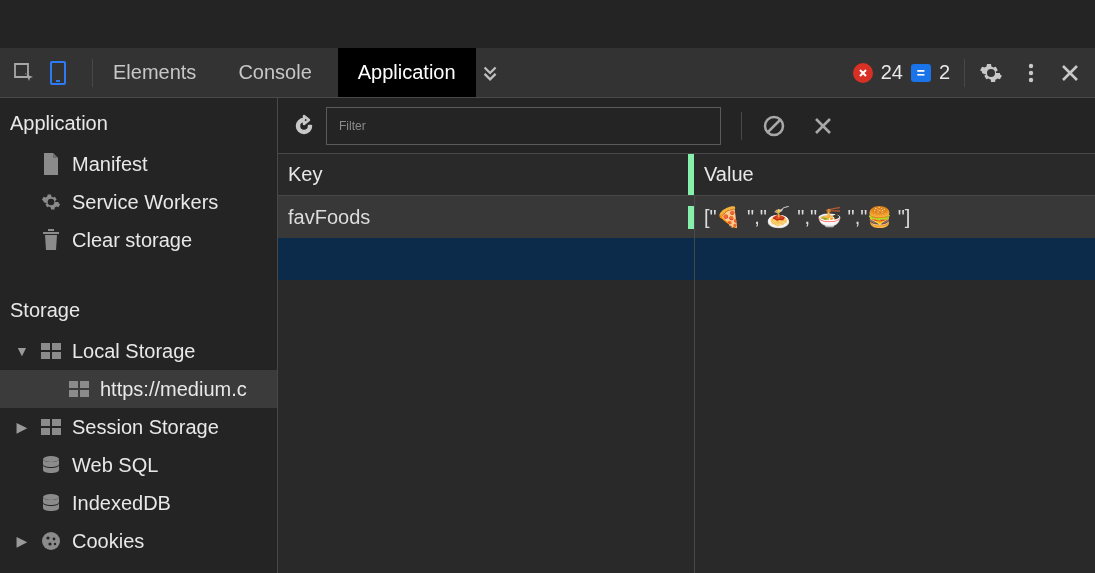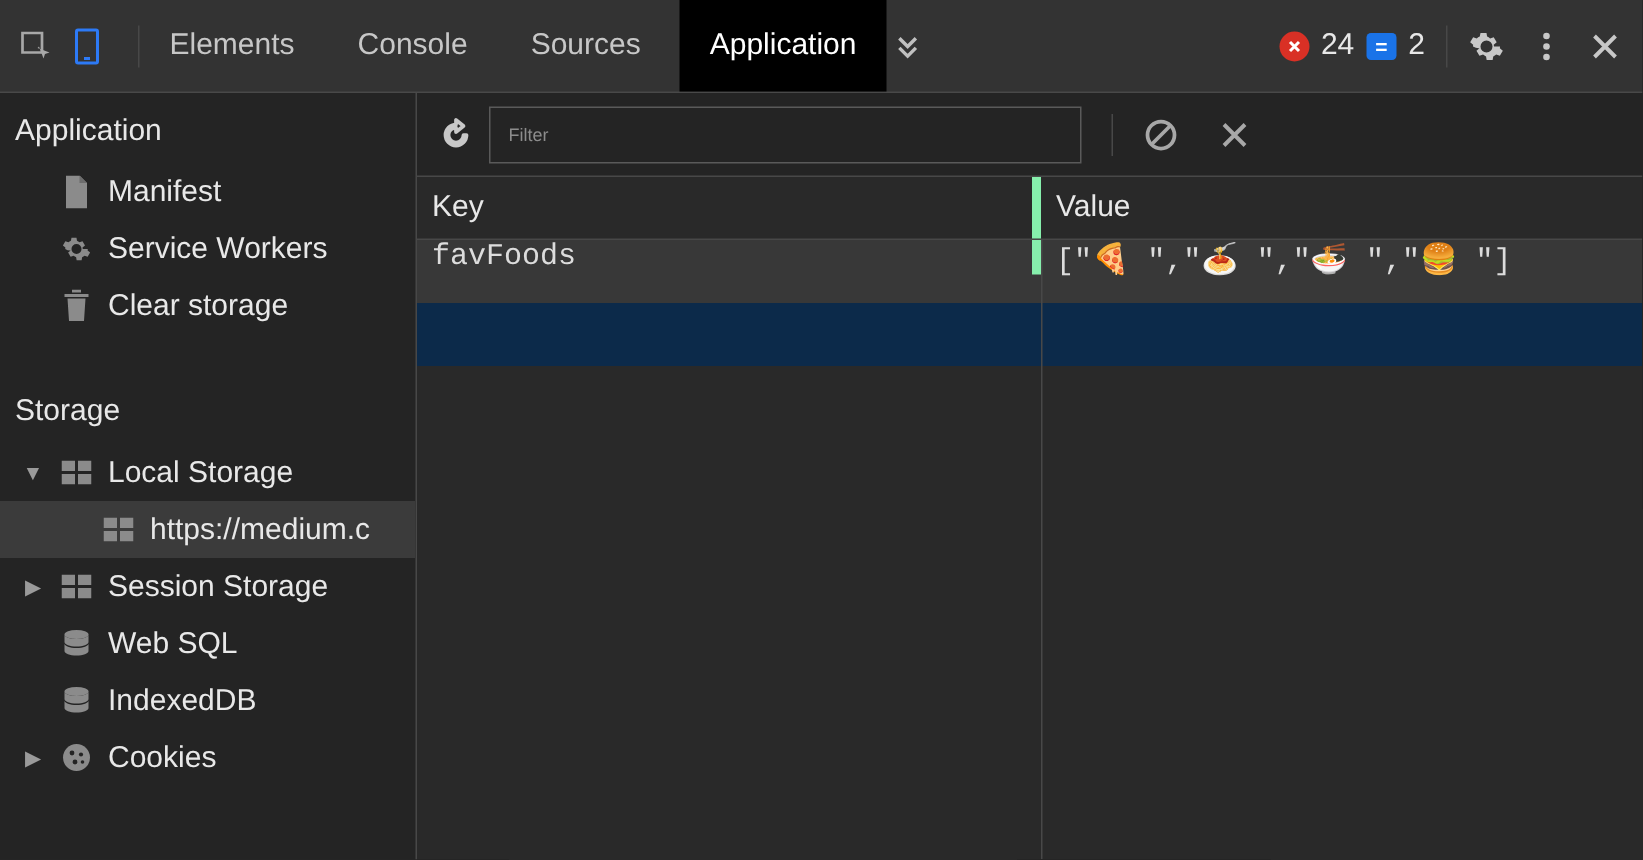--- a/index.html
+++ b/index.html
@@ -8,26 +8,27 @@
     background: #242424;
     color: #e8e8e8;
     font-family: "Helvetica Neue", Arial, sans-serif;
     font-size: 20px;
     display: flex;
     flex-direction: column;
   }
 
   
   .topbar {
-    height: 62px;
+    height: 50px;
     background: #333333;
     border-bottom: 1px solid #494949;
     display: flex;
     align-items: center;
     padding: 0 4px 0 12px;
+    margin-top: 48px;
   }
   .top-left-icons { display: flex; align-items: center; gap: 14px; padding-right: 18px; }
   .sep-v { width: 1px; height: 28px; background: #484848; margin: 0 8px; }
   .tabs { display: flex; align-items: stretch; height: 100%; gap: 30px; padding-left: 6px;}
   .tab {
     display: flex; align-items: center; height: 100%;
     padding: 0 6px; color: #c7c7c7; cursor: pointer;
   }
   .tab.active { background: #000; color: #fff; padding: 0 20px; margin: 0 -10px;}
   .more-chevrons { display:flex; align-items:center; padding: 0 14px; color:#c0c0c0; font-weight:bold;}
@@ -83,21 +84,21 @@
     flex:1; display:flex; flex-direction:column; background:#292929; overflow:hidden;
   }
   .thead {
     display:flex; height:42px; border-bottom:1px solid #484848; background:#292929;
     color:#e8e8e8; font-weight:500;
   }
   .col-key { width:416px; border-right:6px solid #86efac; display:flex; align-items:center; padding-left:10px;}
   .col-val { flex:1; display:flex; align-items:center; padding-left:10px;}
   .tbody { flex:1; background:#292929; position:relative; overflow:hidden;}
   .row {
-    display:flex; height:42px; align-items:flex-start; color:#dcdcdc;font-family:Liberation Mono, monospace;
+    display:flex; height:42px; align-items:center; color:#dcdcdc;
   }
   .row.data { background:#383838; }
   .row .col-key, .row .col-val { display:flex; align-items:center;}
   .row.selected-empty { background:#0c2a4a; color:#fff; }
   .row.selected-empty .col-key, .row.selected-empty .col-val {  }
   .vline { 
     position:absolute; left:416px; top:0; bottom:0; width:1px; background:#484848;
   }
   
   svg { fill: currentColor; }
@@ -115,21 +116,20 @@
     </span>
     <span class="icon-btn" style="color:#2d7af6;">
       <span class="device-outline"></span>
     </span>
   </div>
   <span class="sep-v"></span>
 
   <div class="tabs">
     <div class="tab">Elements</div>
     <div class="tab">Console</div>
-    <div class="tab">Sources</div>
     <div class="tab active">Application</div>
   </div>
   <div class="more-chevrons">
     <svg width="22" height="22" viewBox="0 0 24 24">
         <path d="M6 7l5 5 5-5H6zm0 5l5 5 5-5H6z" fill="none"></path>
         <path d="M5 6l6 6 6-6" stroke="currentColor" stroke-width="2.5" fill="none"></path>
         <path d="M5 13l6 6 6-6" stroke="currentColor" stroke-width="2.5" fill="none"></path>
       </svg>
   </div>
 

